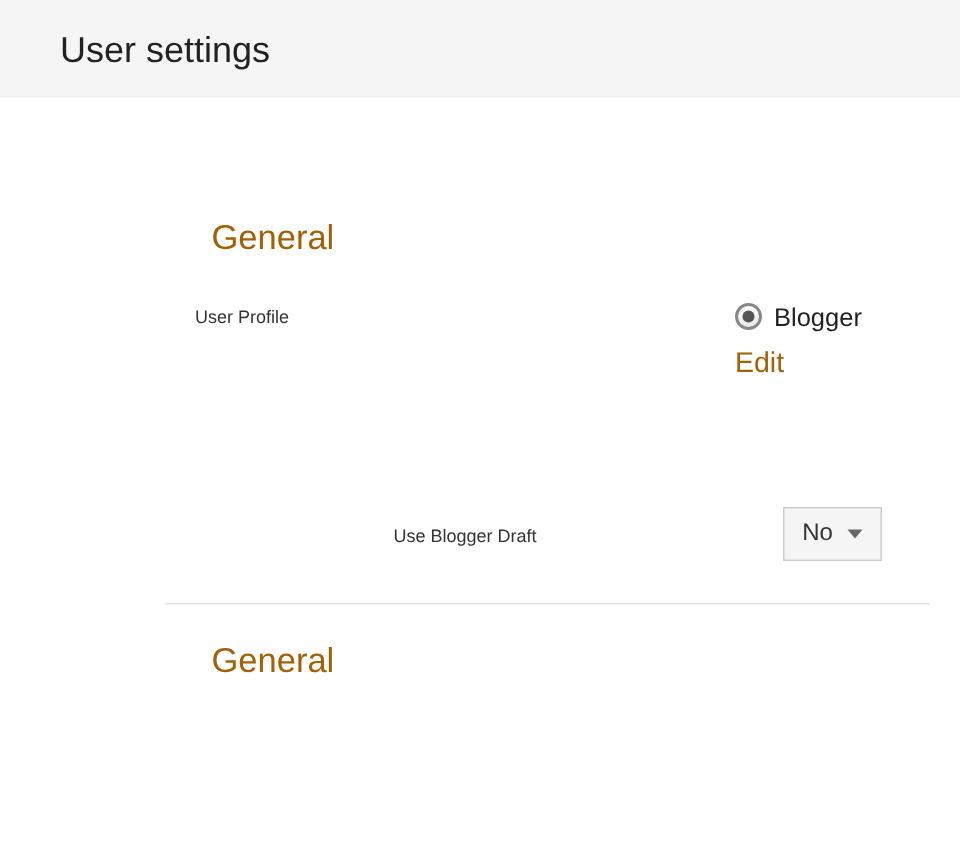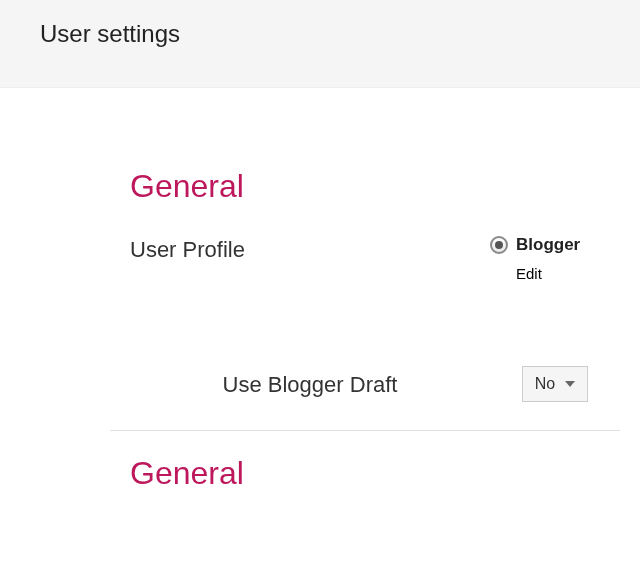--- a/index.html
+++ b/index.html
@@ -4,60 +4,60 @@
   <style>
     * { box-sizing: border-box; margin: 0; padding: 0; }
     body {
       font-family: Arial, Helvetica, sans-serif;
       background: #fff;
       width: 640px;
       color: #212121;
     }
     .header {
       background: #f5f5f5;
-      padding: 20px 40px 39px 40px;
+      padding: 20px 40px 16px 40px;
       border-bottom: 1px solid #eee;
     }
     .header-title {
       font-size: 24px;
       font-weight: 400;
       color: #222;
     }
     .content {
       padding: 80px 20px 0 130px;
     }
     .section-title {
-      font-size: 32px;
+      font-size: 23px;
       font-weight: 400;
-      color: #be185d;
+      color: #a16207;
       margin-bottom: 30px;
+      margin-left: 11px;
     }
     .row {
       display: flex;
       align-items: flex-start;
       margin-bottom: 10px;
     }
     .label-col {
       width: 360px;
-      font-size: 22px;
+      font-size: 12px;
       color: #333;
       padding-top: 2px;
     }
     .value-col {
       flex: 1;
       font-size: 17px;
     }
     .radio-group {
       margin-bottom: 20px;
     }
     .radio-item {
       display: flex;
-      align-items: center;
+      align-items: flex-start;
       margin-bottom: 6px;
-      font-weight: bold;
     }
     .radio {
       width: 18px;
       height: 18px;
       border-radius: 50%;
       border: 2px solid #888;
       margin-right: 8px;
       display: flex;
       align-items: center;
       justify-content: center;
@@ -65,23 +65,22 @@
     }
     .radio.selected::after {
       content: "";
       width: 8px;
       height: 8px;
       background: #555;
       border-radius: 50%;
       display: block;
     }
     .edit-link {
-      color: #000000;
-      font-size: 15px;
-      margin-left: 26px;
+      color: #a16207;
+      font-size: 19px;
       cursor: pointer;
       display: inline-block;
       margin-top: 4px;
       margin-bottom: 24px;
     }
     .dropdown {
       display: inline-flex;
       align-items: center;
       border: 1px solid #ccc;
       background: #f5f5f5;

